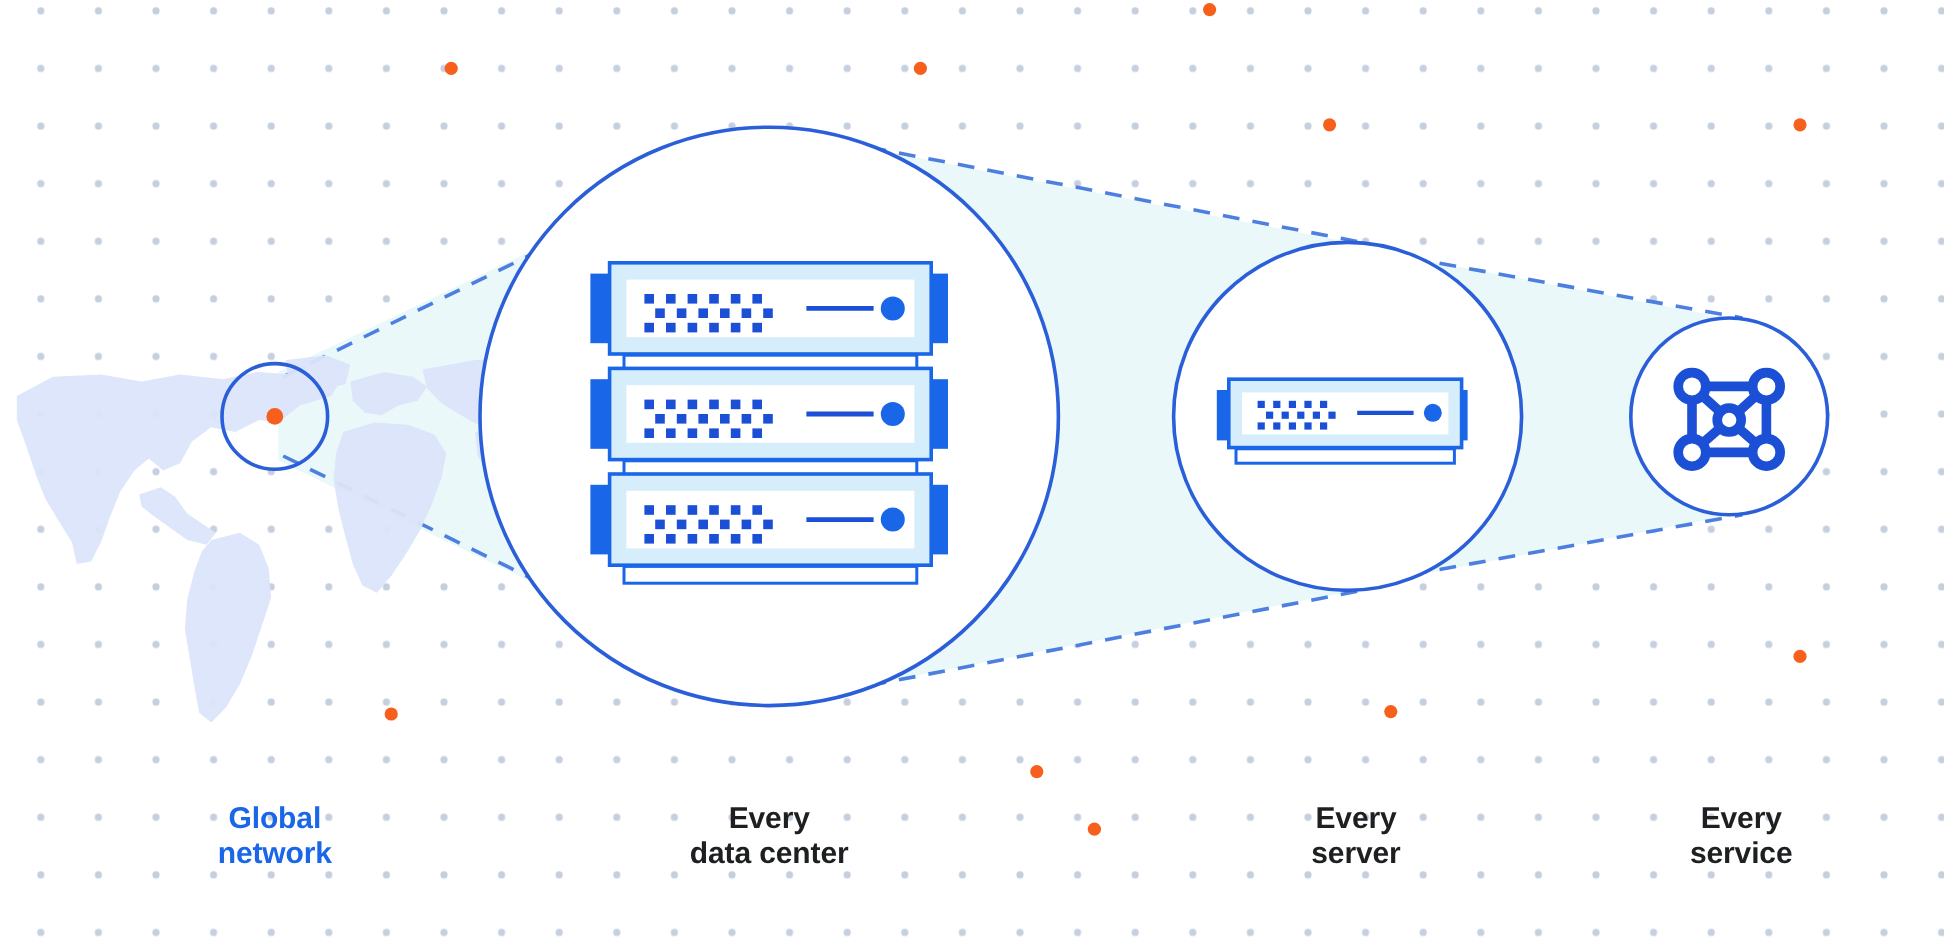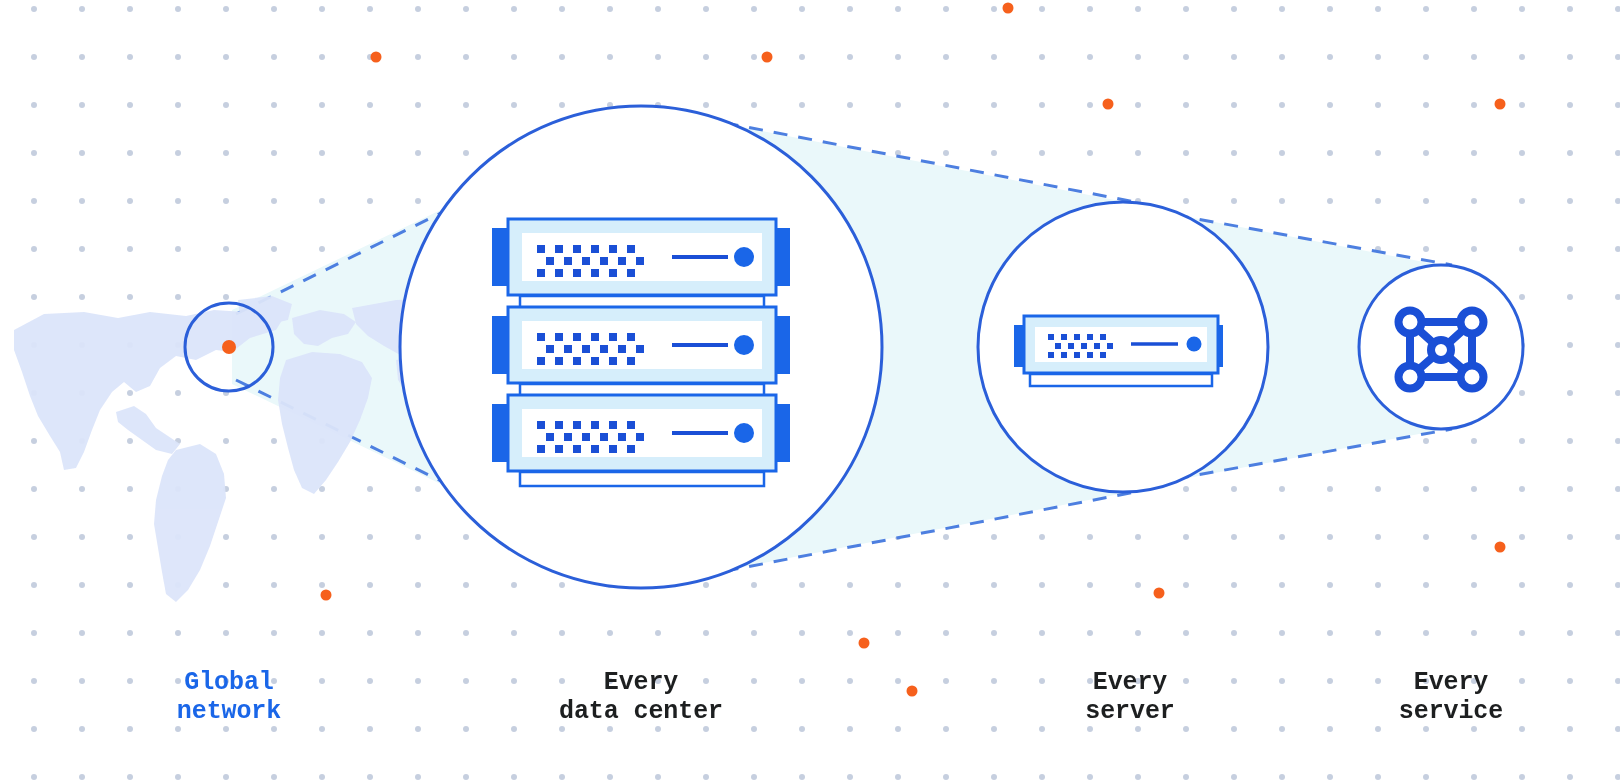--- a/index.html
+++ b/index.html
@@ -14,21 +14,20 @@
 
   .caption{
     position:absolute;
     text-align:center;
     font-size:25px;
     line-height:29px;
     font-weight:700;
     color:#1d1f20;
     white-space:pre-line;
     letter-spacing:-0.1px;
-    font-family:Liberation Mono, monospace;
   }
   .caption.accent{color:#1a66e8;}
 </style>
 </head>
 <body>
 
 <div id="stage">
 
   <svg class="layer" width="1620" height="782">
     <defs>

